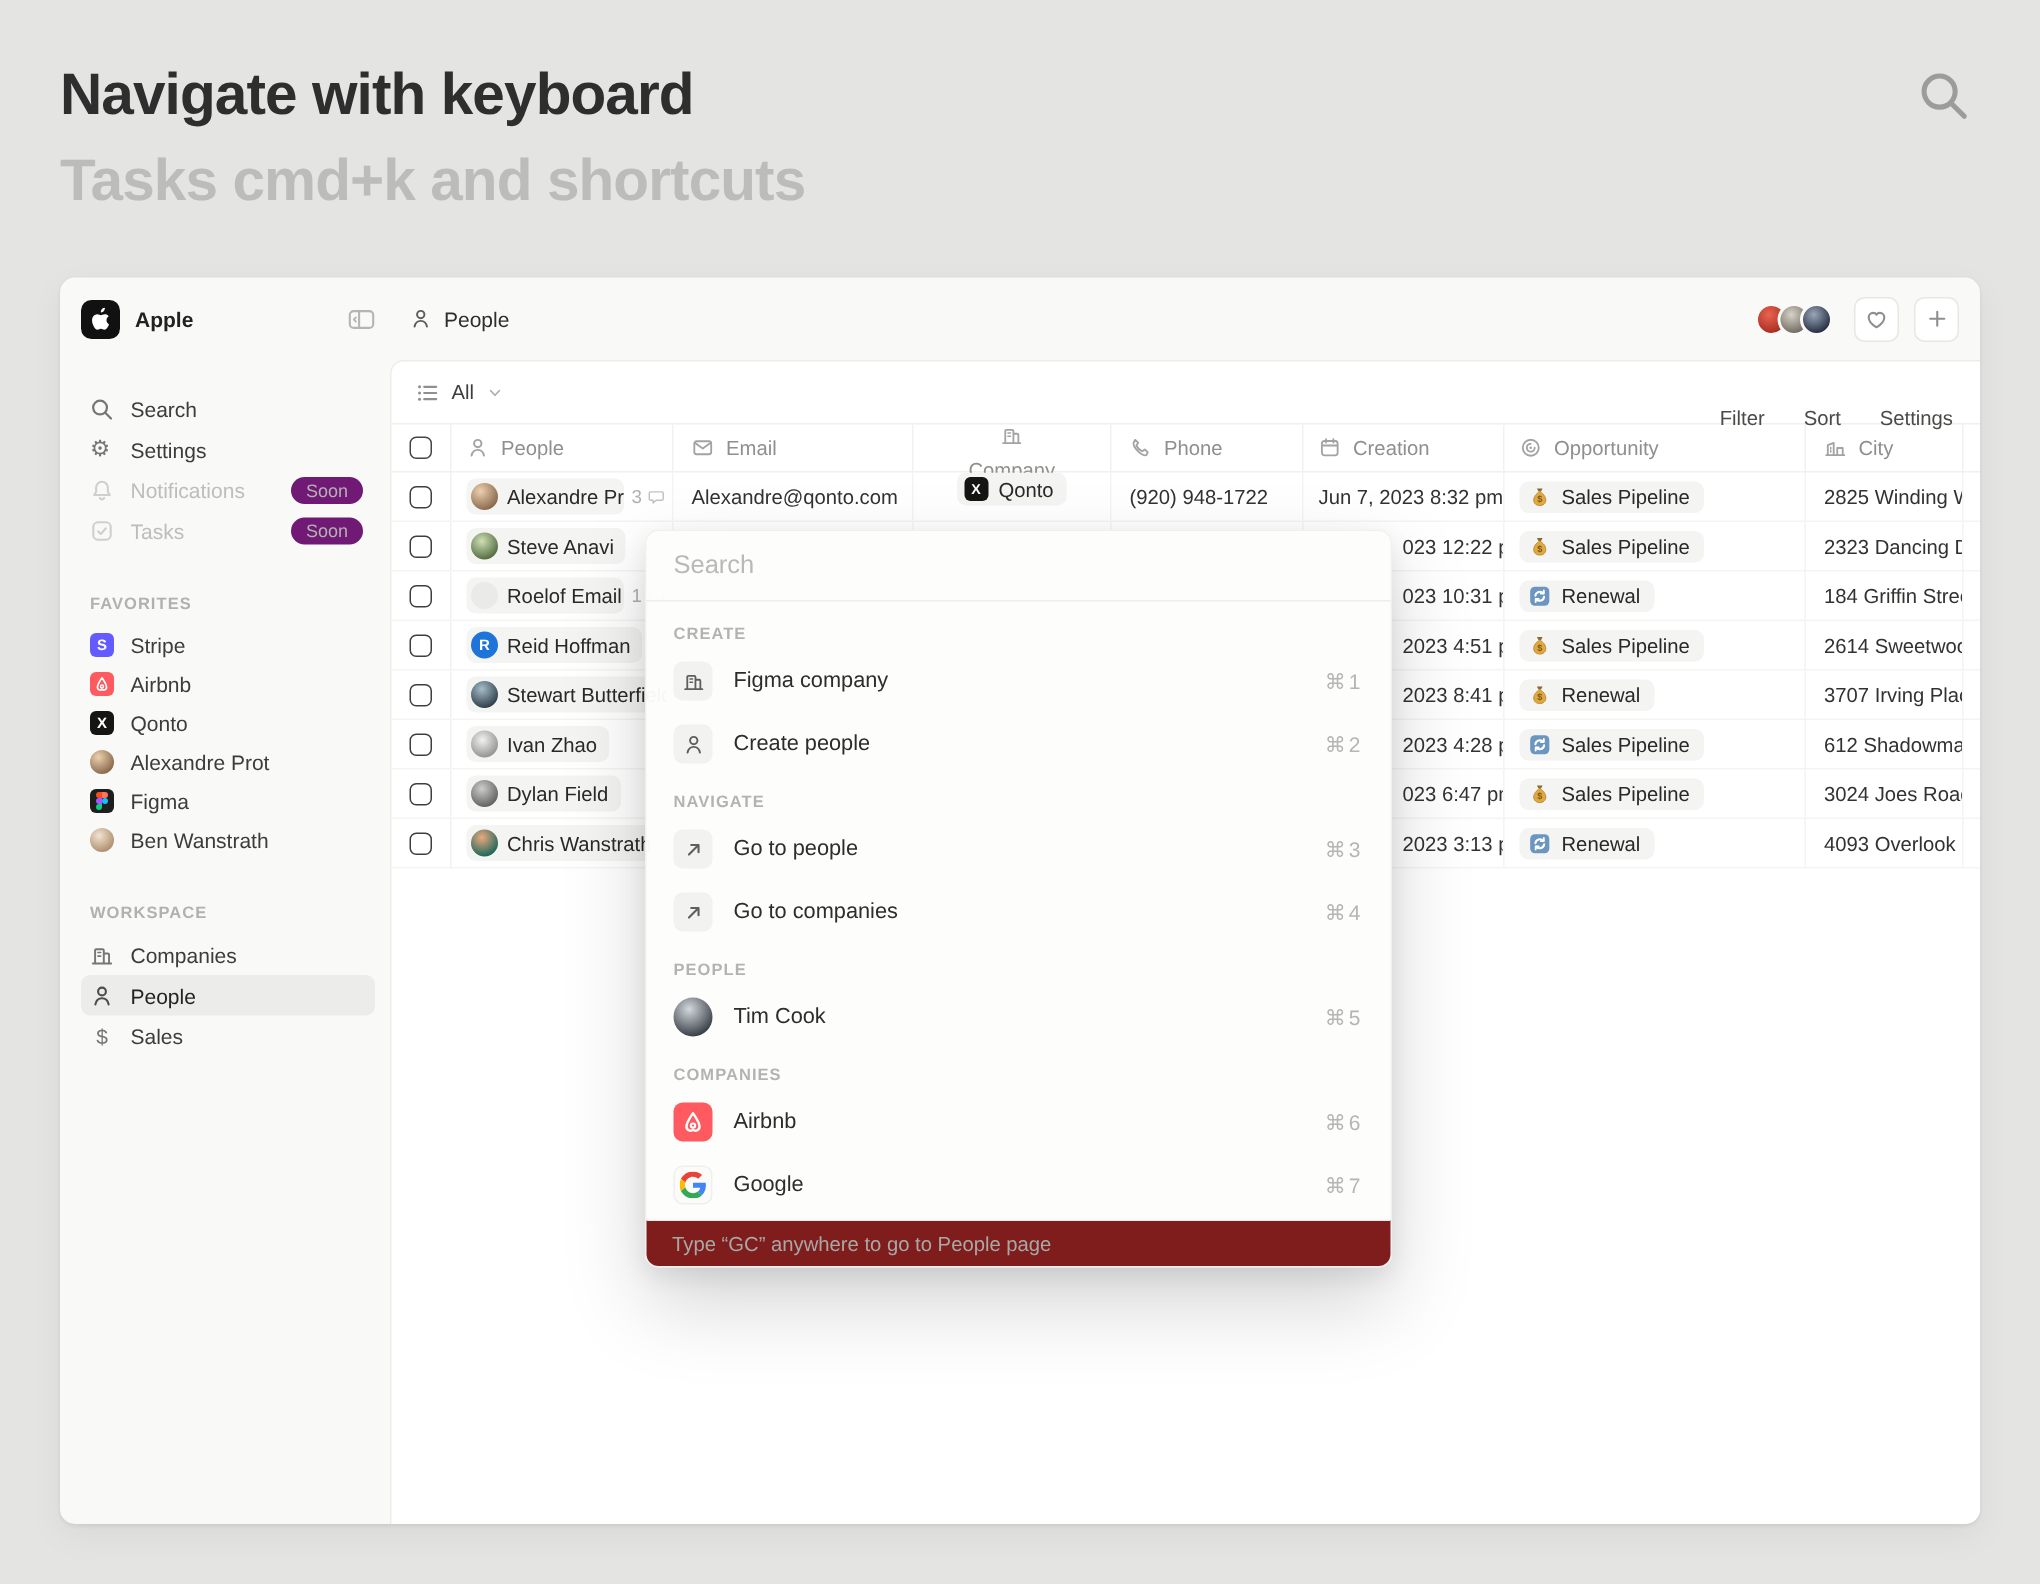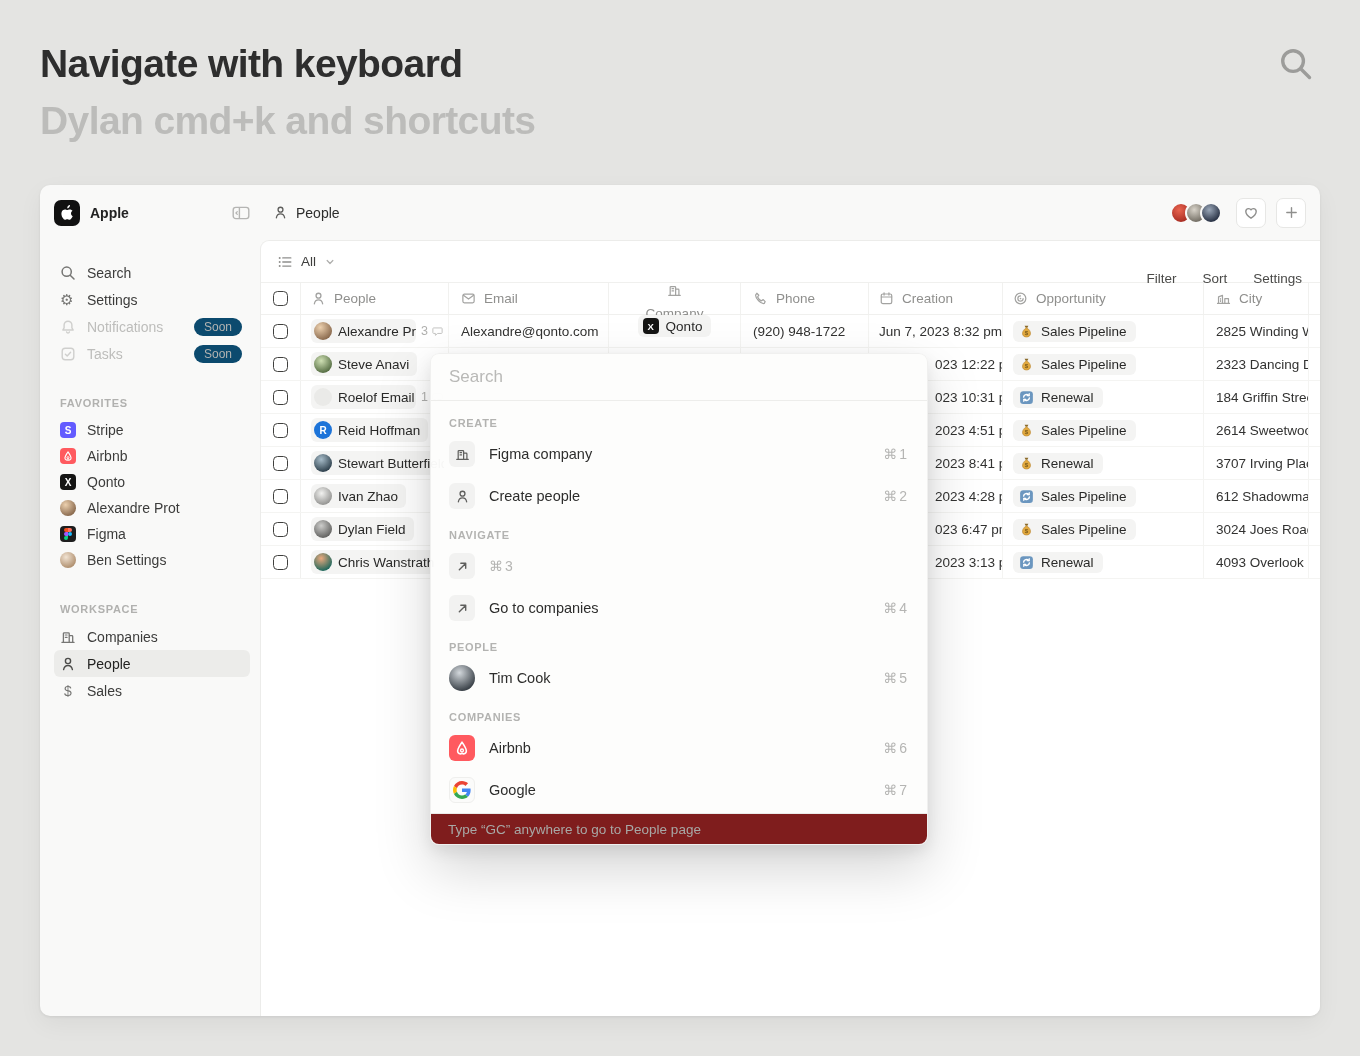--- a/index.html
+++ b/index.html
@@ -18,21 +18,21 @@
   .sidebar { position:absolute; left:0; top:0; bottom:0; width:220px; padding:14px 10px 0 14px; }
   .ws-head { display:flex; align-items:center; height:28px; }
   .ws-logo { width:26px; height:26px; border-radius:7px; background:#111; display:flex; align-items:center; justify-content:center; flex:none; }
   .ws-name { margin-left:10px; font-size:14px; font-weight:600; color:#222; flex:1; }
   .collapse-btn { width:18px; height:16px; color:#b5b5b3; cursor:pointer; }
   .side-menu { margin-top:32px; }
   .side-item { display:flex; align-items:center; height:27px; padding:0 8px 0 6px; border-radius:6px; font-size:14px; color:#3c3c3b; cursor:pointer; }
   .side-item .sic { width:16px; height:16px; color:#767674; margin-right:11px; flex:none; }
   .side-item.dim { color:#bdbdbb; }
   .side-item.dim .sic { color:#cfcfcd; }
-  .soon { margin-left:auto; background:#0c4a6e; color:#b3b3b1; font-size:12px; padding:2px 10px; border-radius:999px; }
+  .soon { margin-left:auto; background:#701a75; color:#b3b3b1; font-size:12px; padding:2px 10px; border-radius:999px; }
   .sect-label { margin:30px 0 8px 6px; font-size:11px; font-weight:700; letter-spacing:.7px; color:#b1b1af; }
   .fav-item { display:flex; align-items:center; height:26px; padding:0 6px; border-radius:6px; font-size:14px; color:#3c3c3b; cursor:pointer; }
   .fav-item .flogo { margin-right:11px; }
   .logo16 { width:16px; height:16px; border-radius:4px; display:flex; align-items:center; justify-content:center; flex:none; font-weight:800; font-size:10px; color:#fff; }
   .av { border-radius:50%; flex:none; display:flex; align-items:center; justify-content:center; }
   .av16 { width:16px; height:16px; }
   .av18 { width:18px; height:18px; }
   .side-item.active { background:#ececea; color:#232322; }
   .side-item.active .sic { color:#4c4c4a; }
 
@@ -222,21 +222,21 @@
         <path fill="#4285F4" d="M46.98 24.55c0-1.57-.15-3.09-.38-4.55H24v9.02h12.94c-.58 2.96-2.26 5.48-4.78 7.18l7.73 6c4.51-4.18 7.09-10.36 7.09-17.65z"></path>
         <path fill="#FBBC05" d="M10.53 28.59c-.48-1.45-.76-2.99-.76-4.59s.27-3.14.76-4.59l-7.98-6.19C.92 16.46 0 20.12 0 24c0 3.88.92 7.54 2.56 10.78l7.97-6.19z"></path>
         <path fill="#34A853" d="M24 48c6.48 0 11.93-2.13 15.89-5.81l-7.73-6c-2.15 1.45-4.92 2.3-8.16 2.3-6.26 0-11.57-4.22-13.47-9.91l-7.98 6.19C6.51 42.62 14.62 48 24 48z"></path>
       </symbol>
   </defs>
 </svg>
 
 <div class="page">
 
   <h1 class="hero-title">Navigate with keyboard</h1>
-  <h2 class="hero-sub">Dylan cmd+k and shortcuts</h2>
+  <h2 class="hero-sub">Tasks cmd+k and shortcuts</h2>
   <svg class="page-search">
       <use href="#i-search"></use>
     </svg>
 
   <div class="win">
 
     <div class="sidebar">
       <div class="ws-head">
         <span class="ws-logo">
             <svg width="14" height="16">
@@ -300,21 +300,21 @@
       <div class="fav-item">
         <span class="flogo logo16" style="background:#1e1e1e">
             <svg width="8" height="12">
               <use href="#i-figma"></use>
             </svg>
           </span>
         <span>Figma</span>
       </div>
       <div class="fav-item">
         <span class="flogo av av16 av-ben"></span>
-        <span>Ben Settings</span>
+        <span>Ben Wanstrath</span>
       </div>
 
       <div class="sect-label">WORKSPACE</div>
       <div class="side-item">
         <svg class="sic">
             <use href="#i-building"></use>
           </svg>
         <span>Companies</span>
       </div>
       <div class="side-item active">
@@ -701,20 +701,21 @@
         <span class="m-short">⌘2</span>
       </div>
 
       <div class="m-sect">NAVIGATE</div>
       <div class="m-item">
         <span class="m-ibox">
             <svg class="sic">
               <use href="#i-arrow-ne"></use>
             </svg>
           </span>
+        <span class="m-label">Go to people</span>
         <span class="m-short">⌘3</span>
       </div>
       <div class="m-item">
         <span class="m-ibox">
             <svg class="sic">
               <use href="#i-arrow-ne"></use>
             </svg>
           </span>
         <span class="m-label">Go to companies</span>
         <span class="m-short">⌘4</span>

